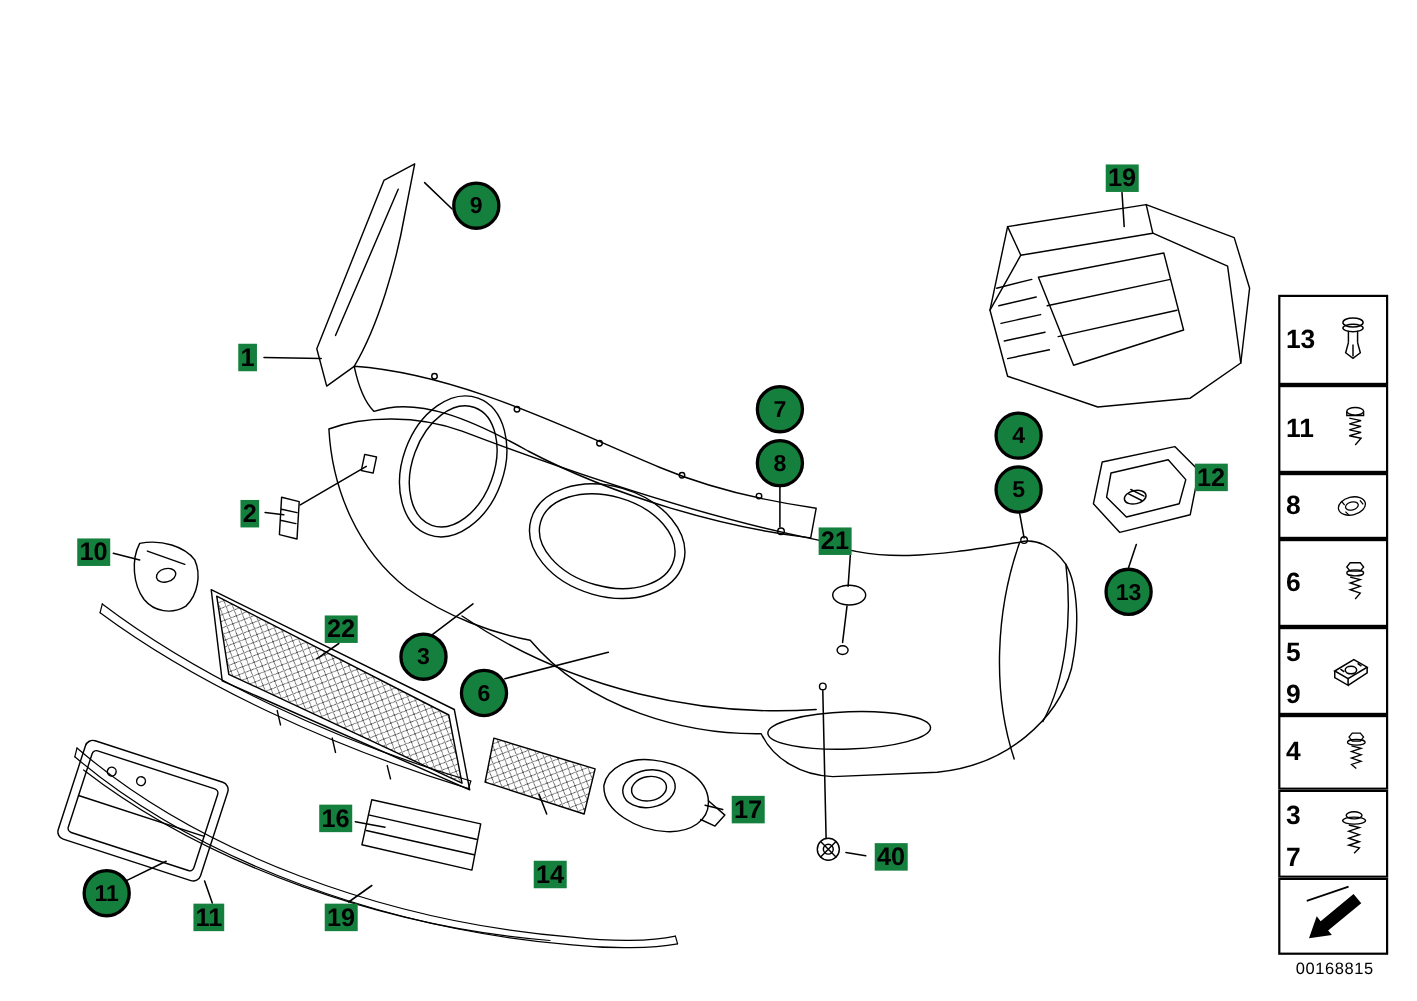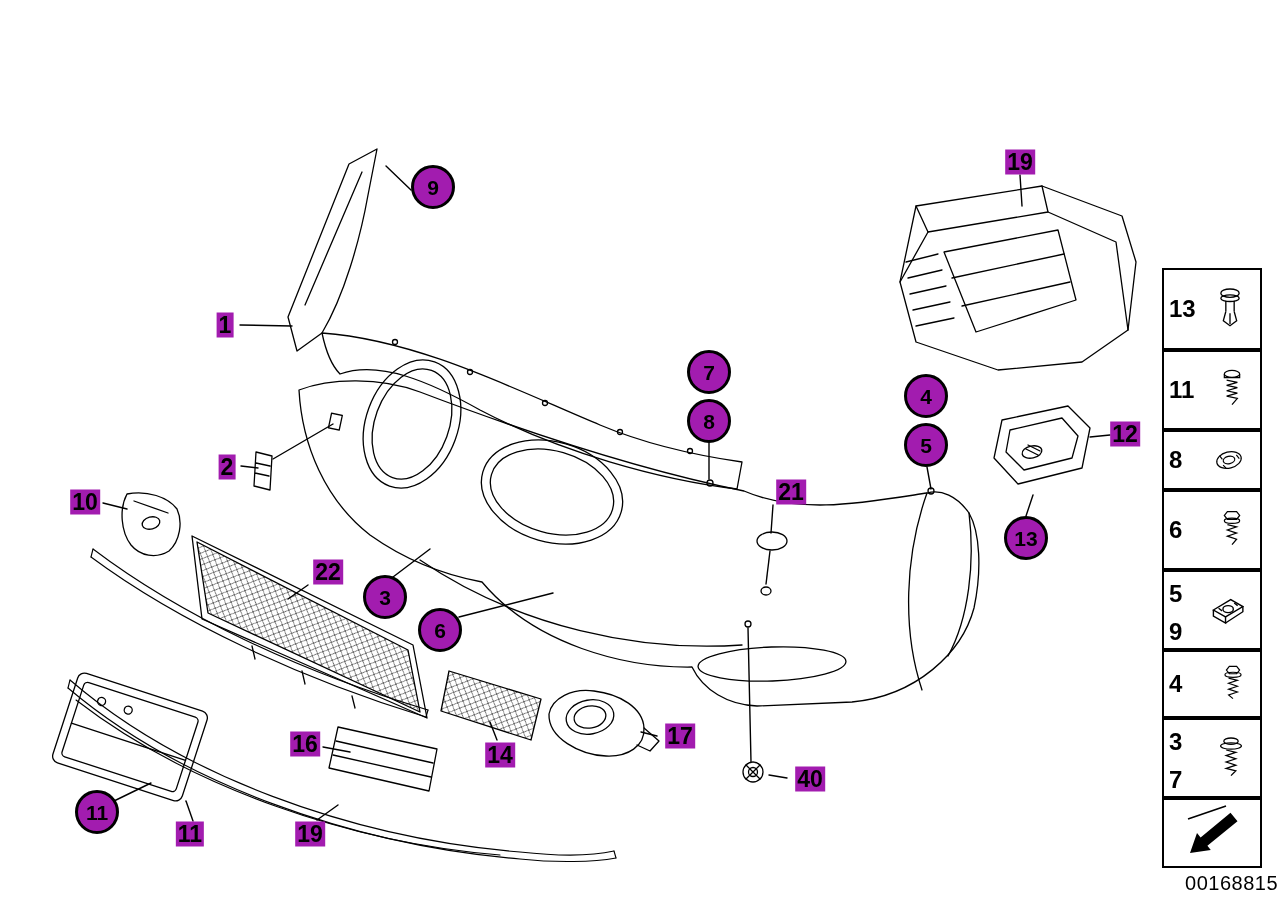--- a/index.html
+++ b/index.html
@@ -1,30 +1,30 @@
 <!DOCTYPE html>
 <html><head>
 <meta charset="utf-8">
 <style>
   html,body{margin:0;padding:0;background:#fff;}
   body{width:1288px;height:910px;font-family:"Liberation Sans",sans-serif;color:#000;}
   .stage{position:relative;width:1288px;height:910px;background:#fff;overflow:hidden;}
   .art{position:absolute;left:0;top:0;}
   .co{position:absolute;transform:translate(-50%,-50%);font-weight:bold;font-size:23px;line-height:1;
-      background:#a21caf;padding:1px 2px;user-select:none;}
+      background:#15803d;padding:1px 2px;user-select:none;}
   .co.circle{width:38px;height:38px;border:3px solid #000;border-radius:50%;
       display:flex;align-items:center;justify-content:center;font-size:21px;padding:0;}
   .legend{position:absolute;left:1162px;top:268px;width:100px;}
   .lbox{border:2px solid #000;background:#fff;box-sizing:border-box;
         display:flex;align-items:center;padding:3px 5px;}
   .lnums{display:flex;flex-direction:column;justify-content:space-around;height:100%;}
   .lnum{font-weight:bold;font-size:24px;line-height:1.6;}
   .licon{margin-left:auto;display:flex;align-items:center;}
-  .partnum{position:absolute;left:1178px;top:872px;width:100px;text-align:right;
-           font-size:20px;letter-spacing:0.5px;}
+  .partnum{position:absolute;left:1178px;top:872px;width:100px;text-align:left;
+           font-size:15px;letter-spacing:0.5px;}
   svg{display:block;}
 </style>
 </head>
 <body>
 
 <div class="stage">
 
   <svg class="art" width="1288" height="910" viewBox="0 0 1288 910">
     <defs>
       <pattern id="mesh" width="8" height="8" patternUnits="userSpaceOnUse" patternTransform="rotate(24)">
@@ -165,33 +165,33 @@
         <path d="M317,820 L338,805"></path>
         <path d="M751,762 L748,628"></path>
       </g>
     </g>
   </svg>
 
   <div class="co circle" style="left:433px;top:187px">9</div>
   <div class="co plain" style="left:225px;top:325px">1</div>
   <div class="co plain" style="left:227px;top:467px">2</div>
   <div class="co plain" style="left:85px;top:502px">10</div>
-  <div class="co plain" style="left:328px;top:572px">22</div>
+  <div class="co plain" style="left:310px;top:572px">22</div>
   <div class="co circle" style="left:385px;top:597px">3</div>
   <div class="co circle" style="left:440px;top:630px">6</div>
   <div class="co circle" style="left:709px;top:372px">7</div>
   <div class="co circle" style="left:709px;top:421px">8</div>
-  <div class="co plain" style="left:791px;top:492px">21</div>
+  <div class="co plain" style="left:759px;top:492px">21</div>
   <div class="co circle" style="left:926px;top:396px">4</div>
   <div class="co circle" style="left:926px;top:445px">5</div>
   <div class="co plain" style="left:1020px;top:162px">19</div>
-  <div class="co plain" style="left:1125px;top:434px">12</div>
+  <div class="co plain" style="left:1101px;top:434px">12</div>
   <div class="co circle" style="left:1026px;top:538px">13</div>
   <div class="co plain" style="left:305px;top:744px">16</div>
-  <div class="co plain" style="left:500px;top:755px">14</div>
+  <div class="co plain" style="left:500px;top:795px">14</div>
   <div class="co plain" style="left:680px;top:736px">17</div>
   <div class="co plain" style="left:810px;top:779px">40</div>
   <div class="co circle" style="left:97px;top:812px">11</div>
   <div class="co plain" style="left:190px;top:834px">11</div>
   <div class="co plain" style="left:310px;top:834px">19</div>
 
   <div class="legend">
 
     <div class="lbox" style="height:82px">
       <div class="lnums">

